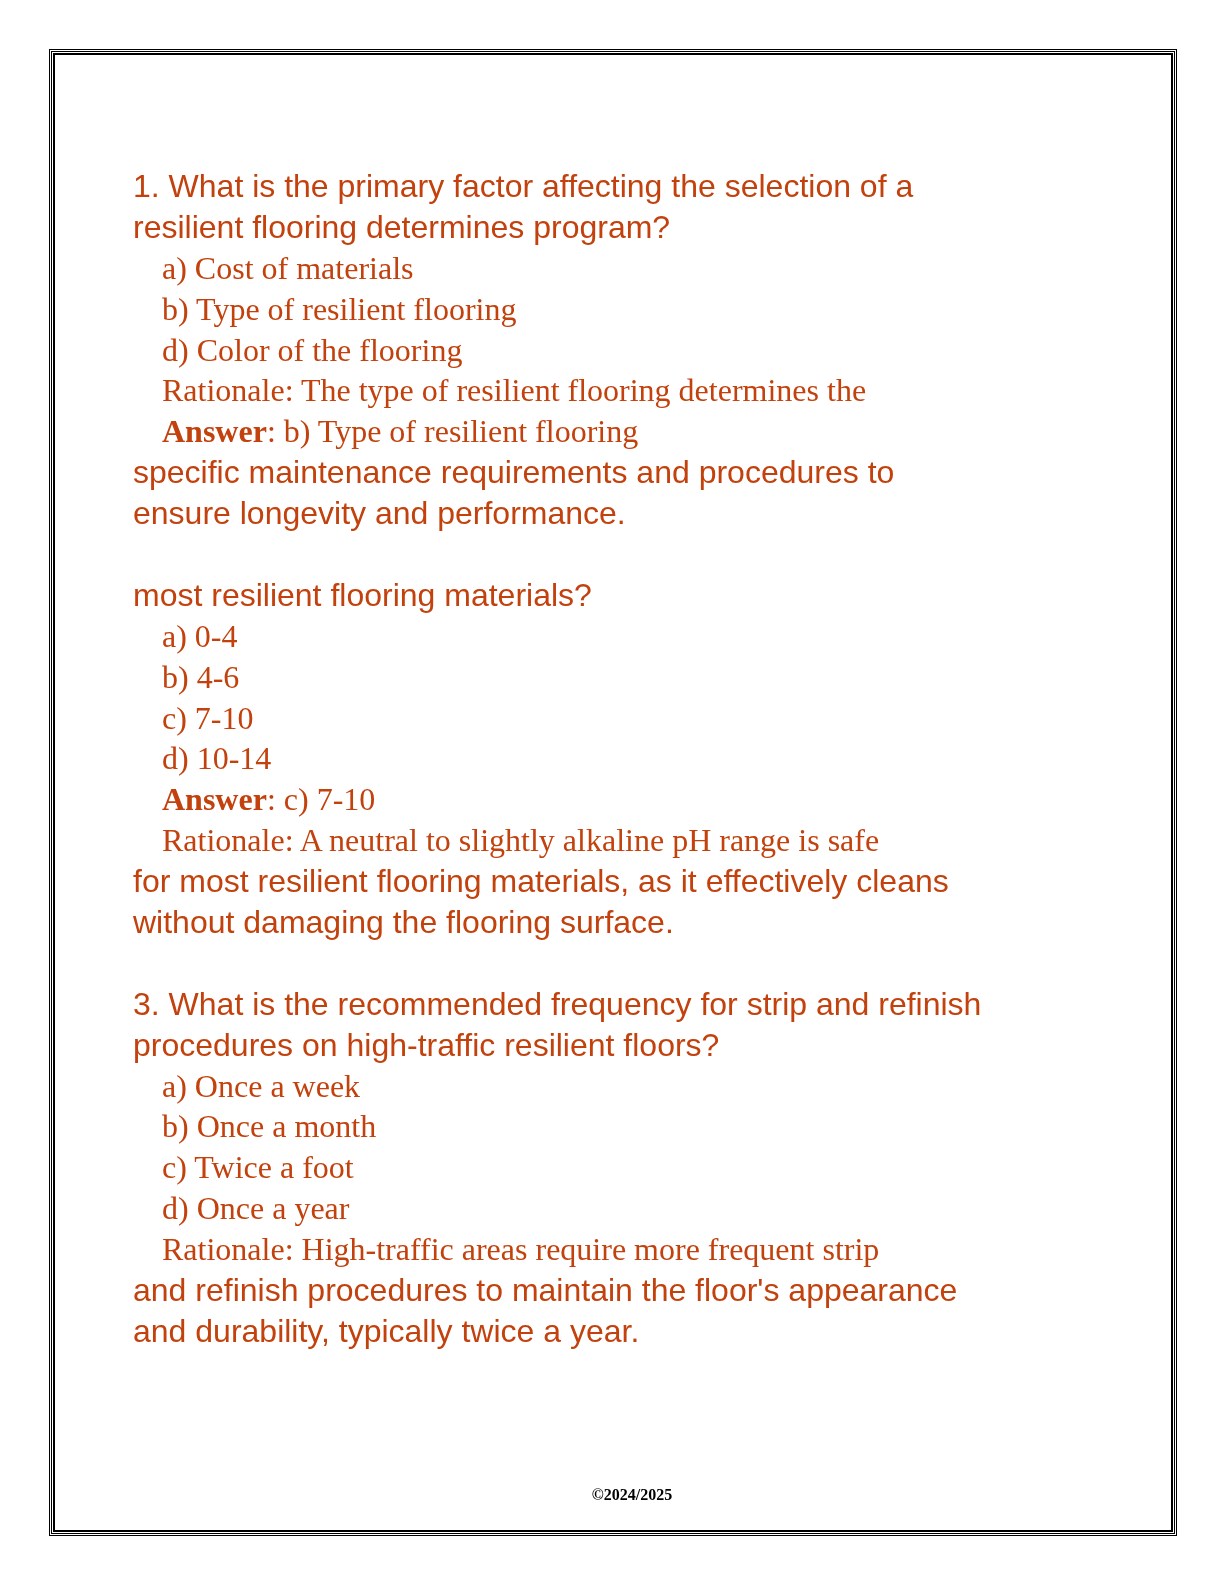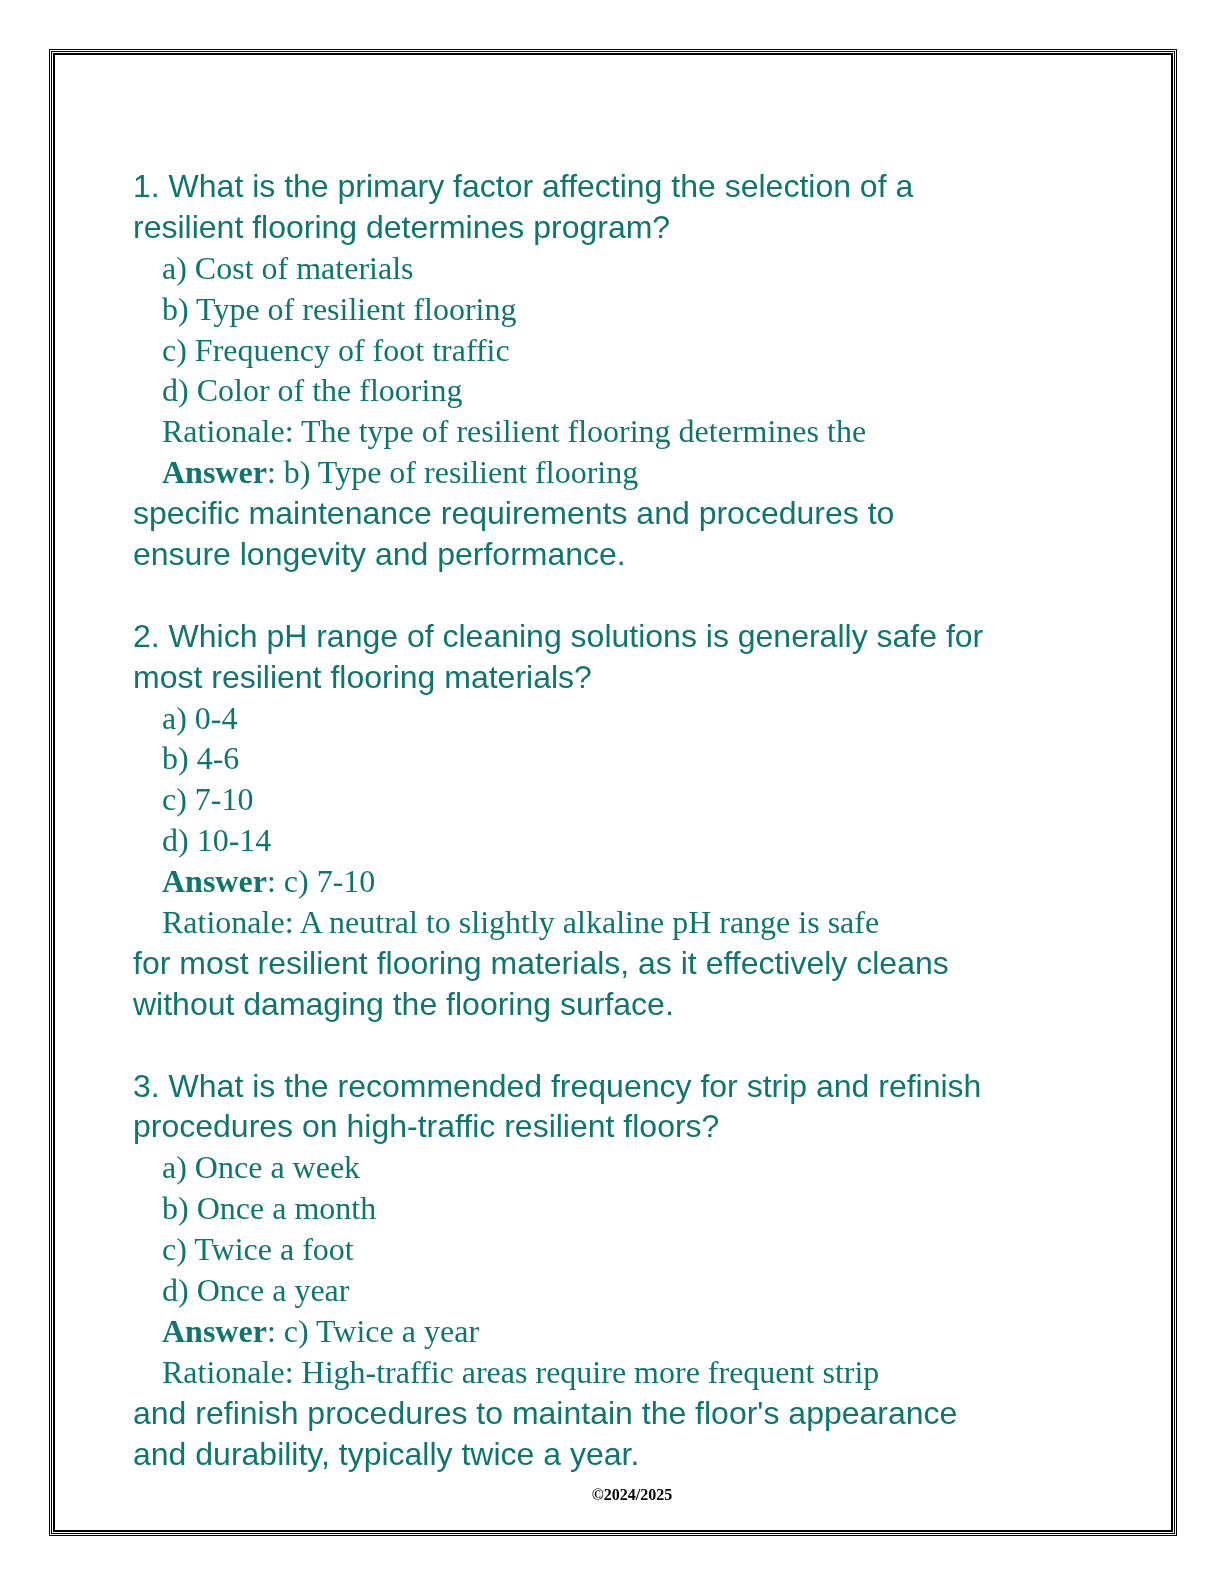--- a/index.html
+++ b/index.html
@@ -12,21 +12,21 @@
     position: absolute; left: 51px; top: 51px; width: 1124px; height: 1483px;
     box-sizing: border-box; border: 1px solid #000;
   }
   .frame-inner {
     position: absolute; left: 53px; top: 53px; width: 1120px; height: 1479px;
     box-sizing: border-box; border: 2px solid #000;
   }
   .content {
     position: absolute; left: 133px; top: 166px; width: 1000px;
     font-family: "Liberation Sans", sans-serif; font-size: 32px;
-    line-height: 40.9px; color: #0f766e;
+    line-height: 40.9px; color: #c2410c;
   }
   .line { white-space: pre; height: 40.9px; }
   .indent { padding-left: 29px; font-family: Liberation Serif, serif; }
   .blank { height: 40.9px; }
   .bold { font-weight: bold; }
   .footer {
     position: absolute; left: 0; width: 1224px; top: 1486px; text-align: center;
     font-family: "Liberation Serif", serif; font-weight: bold; font-size: 16px;
     color: #000;
     padding-left: 20px;
@@ -39,50 +39,47 @@
 <div class="frame-mid"></div>
 <div class="frame-inner"></div>
 
 <div class="content">
 
   <div>
     <div class="line">1. What is the primary factor affecting the selection of a</div>
     <div class="line">resilient flooring determines program?</div>
     <div class="line indent">a) Cost of materials</div>
     <div class="line indent">b) Type of resilient flooring</div>
-    <div class="line indent">c) Frequency of foot traffic</div>
     <div class="line indent">d) Color of the flooring</div>
     <div class="line indent">Rationale: The type of resilient flooring determines the</div>
     <div class="line indent"><span class="bold">Answer</span><span>: b) Type of resilient flooring</span></div>
     <div class="line">specific maintenance requirements and procedures to</div>
     <div class="line">ensure longevity and performance.</div>
   </div>
   <div class="blank"></div>
 
   <div>
-    <div class="line">2. Which pH range of cleaning solutions is generally safe for</div>
     <div class="line">most resilient flooring materials?</div>
     <div class="line indent">a) 0-4</div>
     <div class="line indent">b) 4-6</div>
     <div class="line indent">c) 7-10</div>
     <div class="line indent">d) 10-14</div>
     <div class="line indent"><span class="bold">Answer</span><span>: c) 7-10</span></div>
     <div class="line indent">Rationale: A neutral to slightly alkaline pH range is safe</div>
     <div class="line">for most resilient flooring materials, as it effectively cleans</div>
     <div class="line">without damaging the flooring surface.</div>
   </div>
   <div class="blank"></div>
 
   <div>
     <div class="line">3. What is the recommended frequency for strip and refinish</div>
     <div class="line">procedures on high-traffic resilient floors?</div>
     <div class="line indent">a) Once a week</div>
     <div class="line indent">b) Once a month</div>
     <div class="line indent">c) Twice a foot</div>
     <div class="line indent">d) Once a year</div>
-    <div class="line indent"><span class="bold">Answer</span><span>: c) Twice a year</span></div>
     <div class="line indent">Rationale: High-traffic areas require more frequent strip</div>
     <div class="line">and refinish procedures to maintain the floor's appearance</div>
     <div class="line">and durability, typically twice a year.</div>
   </div>
 </div>
 
 <div class="footer">©2024/2025</div>
 
 </body></html>

